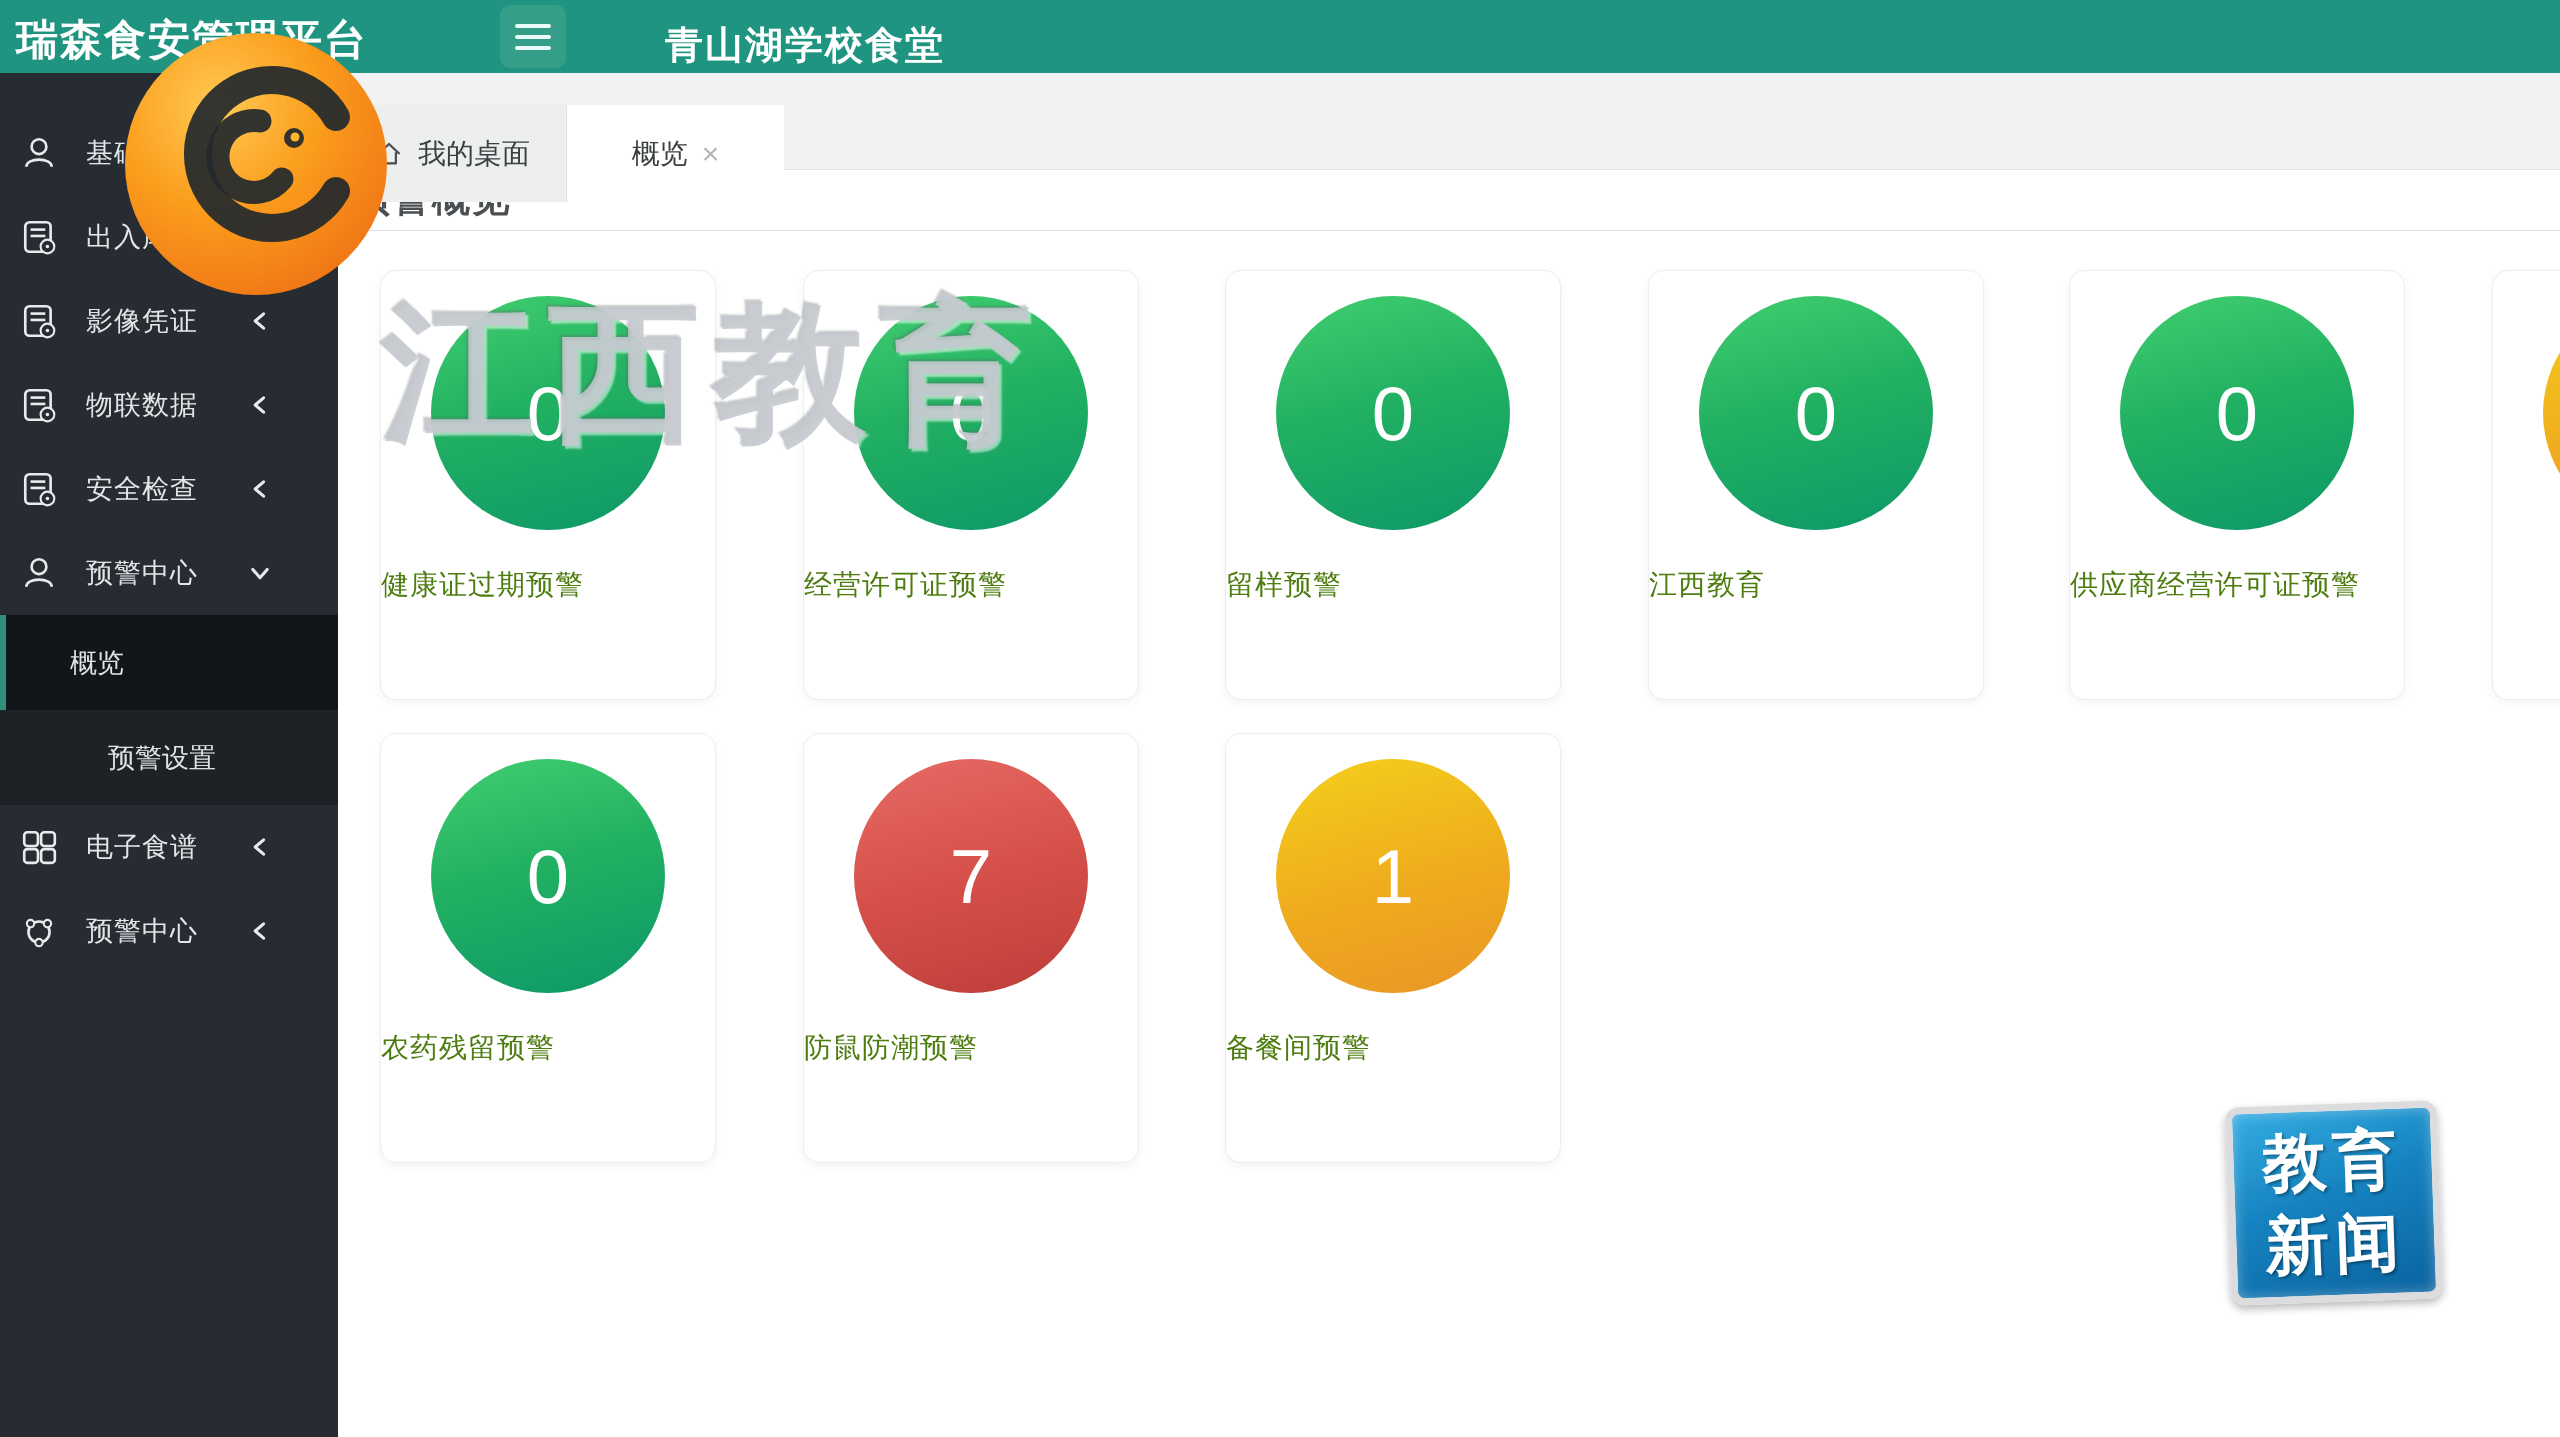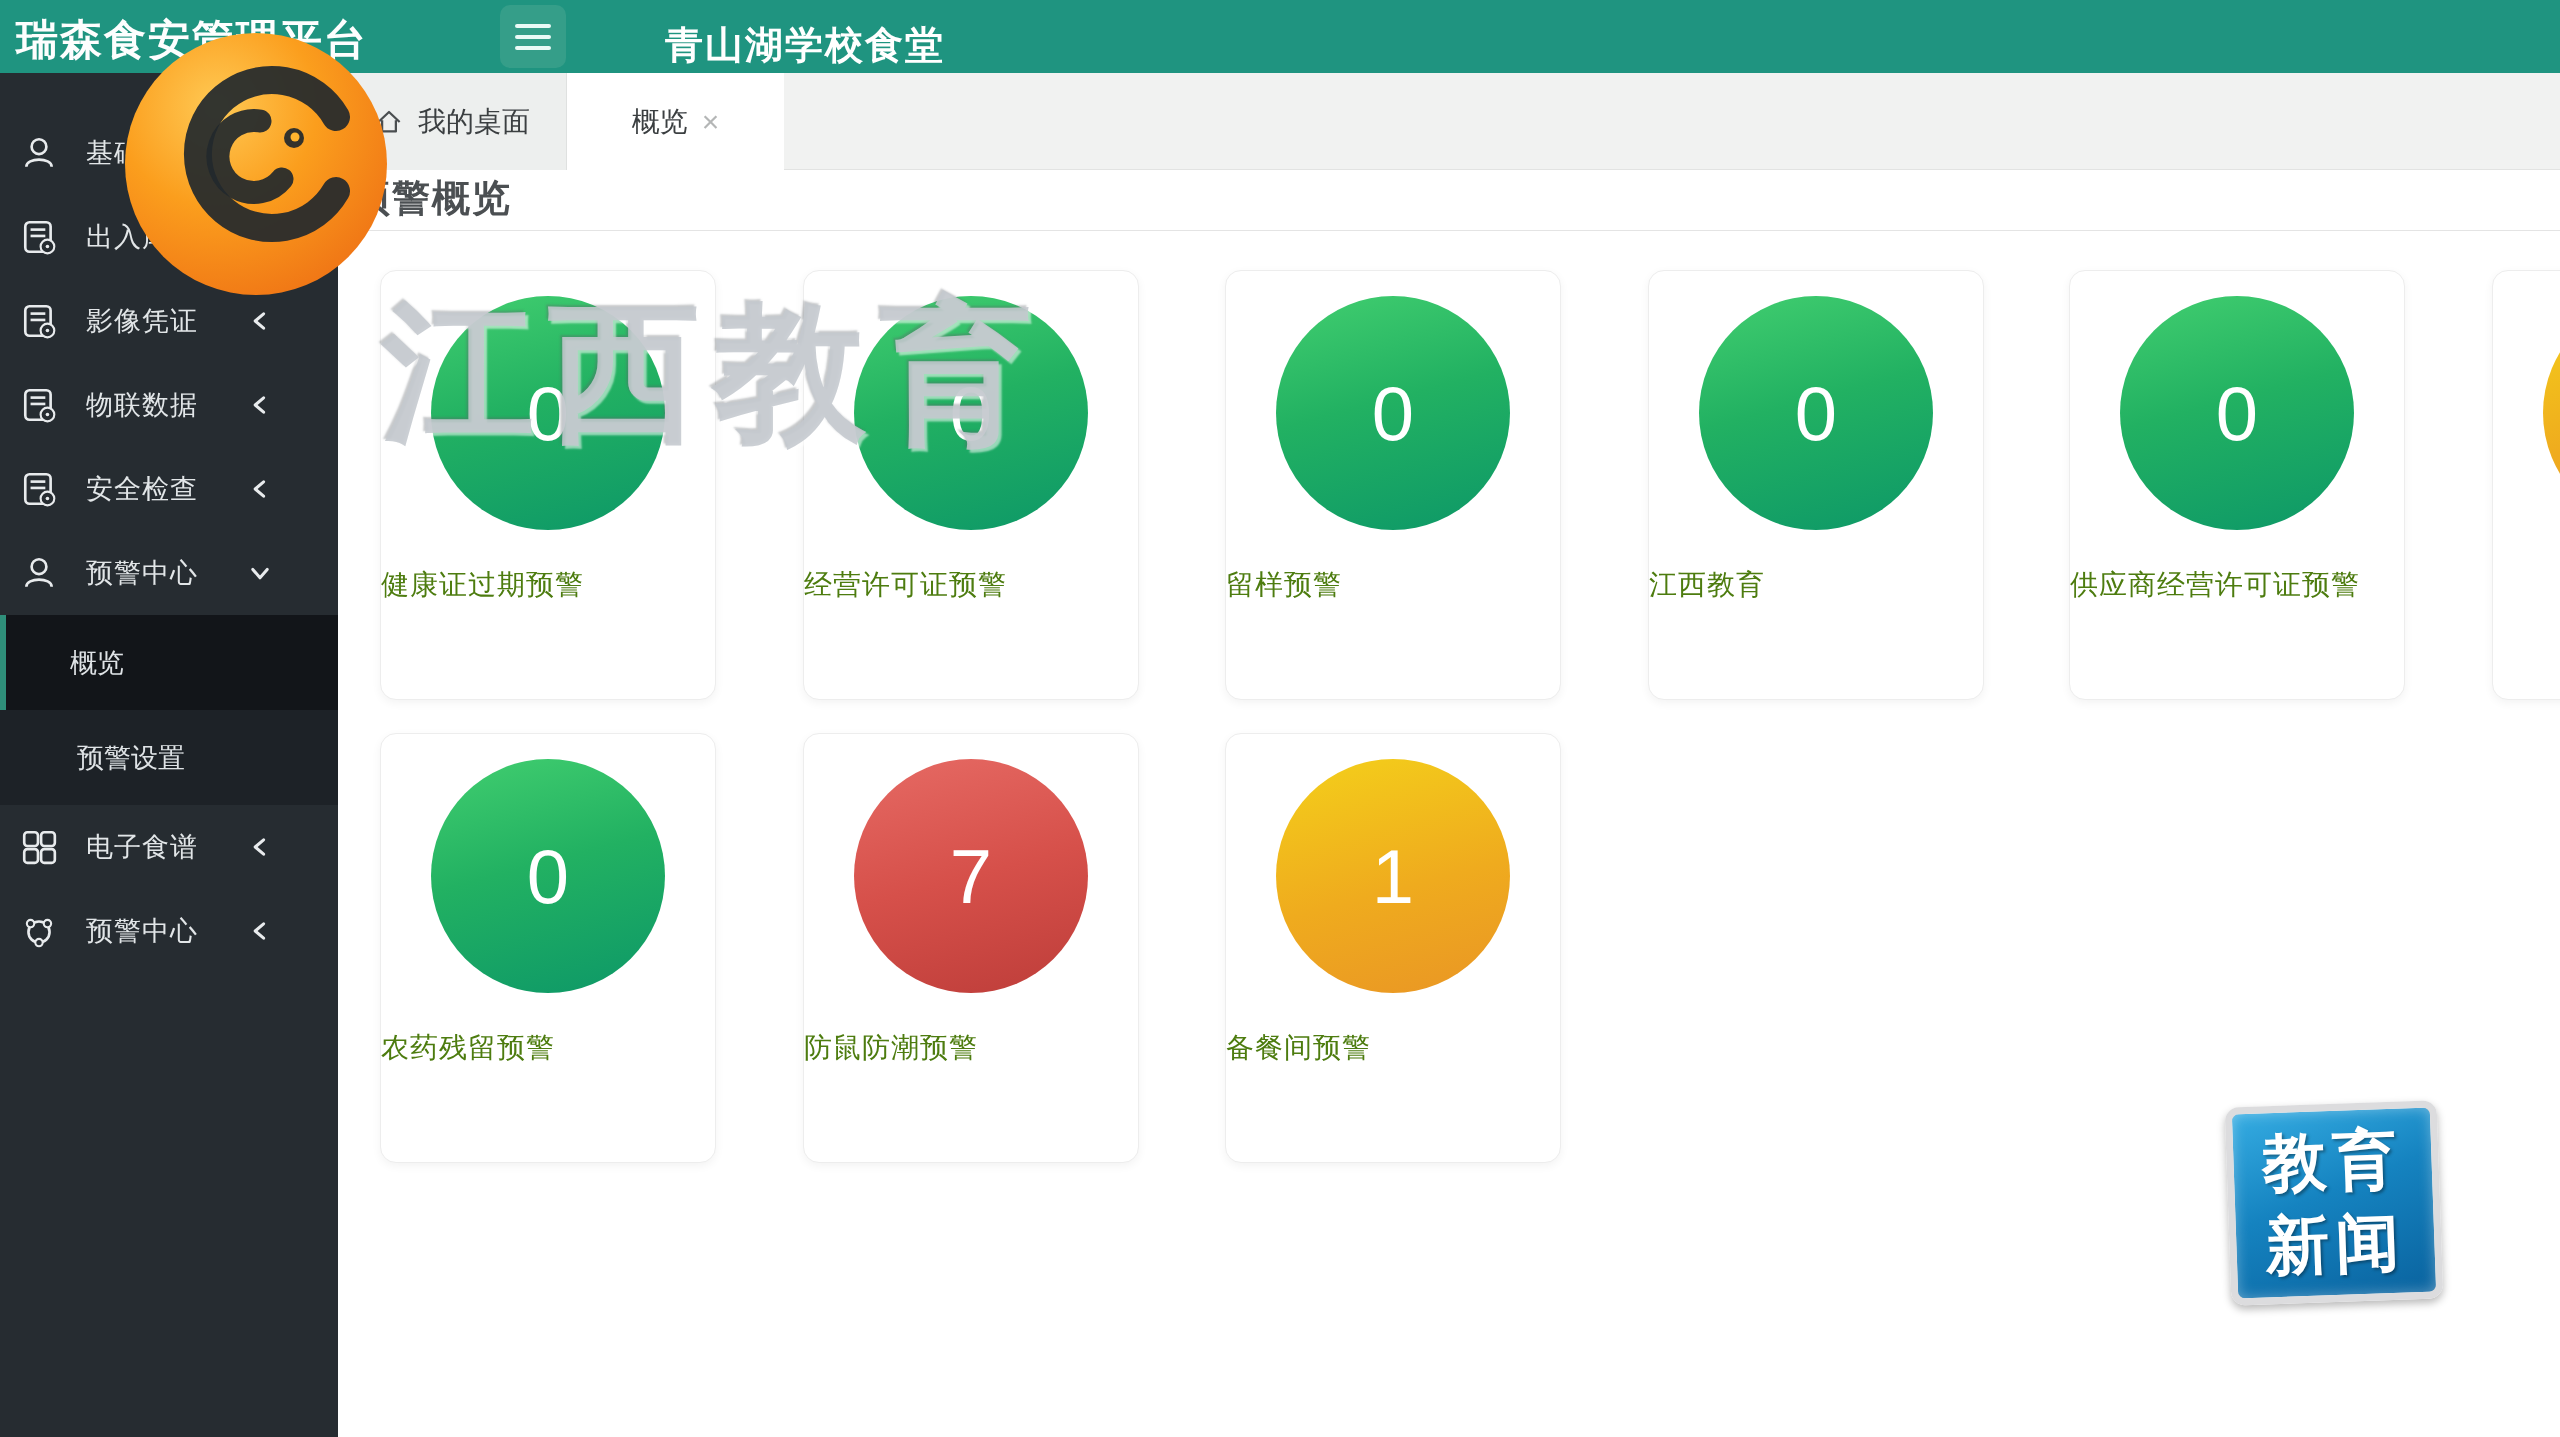--- a/index.html
+++ b/index.html
@@ -16,26 +16,26 @@
   .canteen { position:absolute; left:665px; top:20px; font-size:38px; font-weight:bold; color:#ffffff; letter-spacing:2px; }
 
   
   .sidebar { position:absolute; left:0; top:73px; width:338px; height:1364px; background:#262c31; z-index:4; }
   .nav { padding-top:38px; }
   .nav-item { height:84px; display:flex; align-items:center; padding-left:20px; cursor:pointer; }
   .nav-item .nicon { width:38px; height:38px; flex:0 0 38px; }
   .nav-item .nlabel { margin-left:28px; font-size:27px; color:#e2e6e8; letter-spacing:1px; flex:1; }
   .nav-item .chev { width:24px; height:24px; margin-right:66px; }
   .submenu { background:#1d2227; }
-  .sub-item { height:95px; display:flex; align-items:center; padding-left:77px; font-size:27px; color:#dfe3e6; cursor:pointer; }
+  .sub-item { height:95px; display:flex; align-items:center; padding-left:108px; font-size:27px; color:#dfe3e6; cursor:pointer; }
   .sub-item.active { background:#121519; border-left:6px solid #2f8f7a; padding-left:64px; }
 
   
   .tabbar { position:absolute; left:338px; top:73px; width:2222px; height:97px; background:#f1f2f1; border-bottom:1px solid #e2e3e2; z-index:3; display:flex; }
-  .tab { height:97px; display:flex; align-items:center; justify-content:center; gap:14px; font-size:28px; color:#3b3f41; cursor:pointer; }
+  .tab { height:97px; display:flex; align-items:center; justify-content:center; gap:14px; font-size:28px; color:#3b3f41; cursor:pointer;margin-top:32px; }
   .tab.first { width:229px; background:#edefee; border-right:1px solid #dfe1e0; }
   .tab.active { width:217px; background:#ffffff; height:98px; }
   .tab .close { font-size:30px; color:#b4b6b6; line-height:1; cursor:pointer; }
 
   
   .content { position:absolute; left:338px; top:170px; width:2222px; height:1267px; background:#ffffff; z-index:1; }
   .page-title-row { height:61px; border-bottom:1px solid #e4e4e4; padding-left:14px; display:flex; align-items:flex-end; }
   .page-title { font-size:38px; color:#4b4f52; font-weight:bold; padding-bottom:6px; letter-spacing:2px; }
 
   .card { position:absolute; width:336px; height:430px; background:#fff; border:1px solid #ededed; border-radius:16px;

